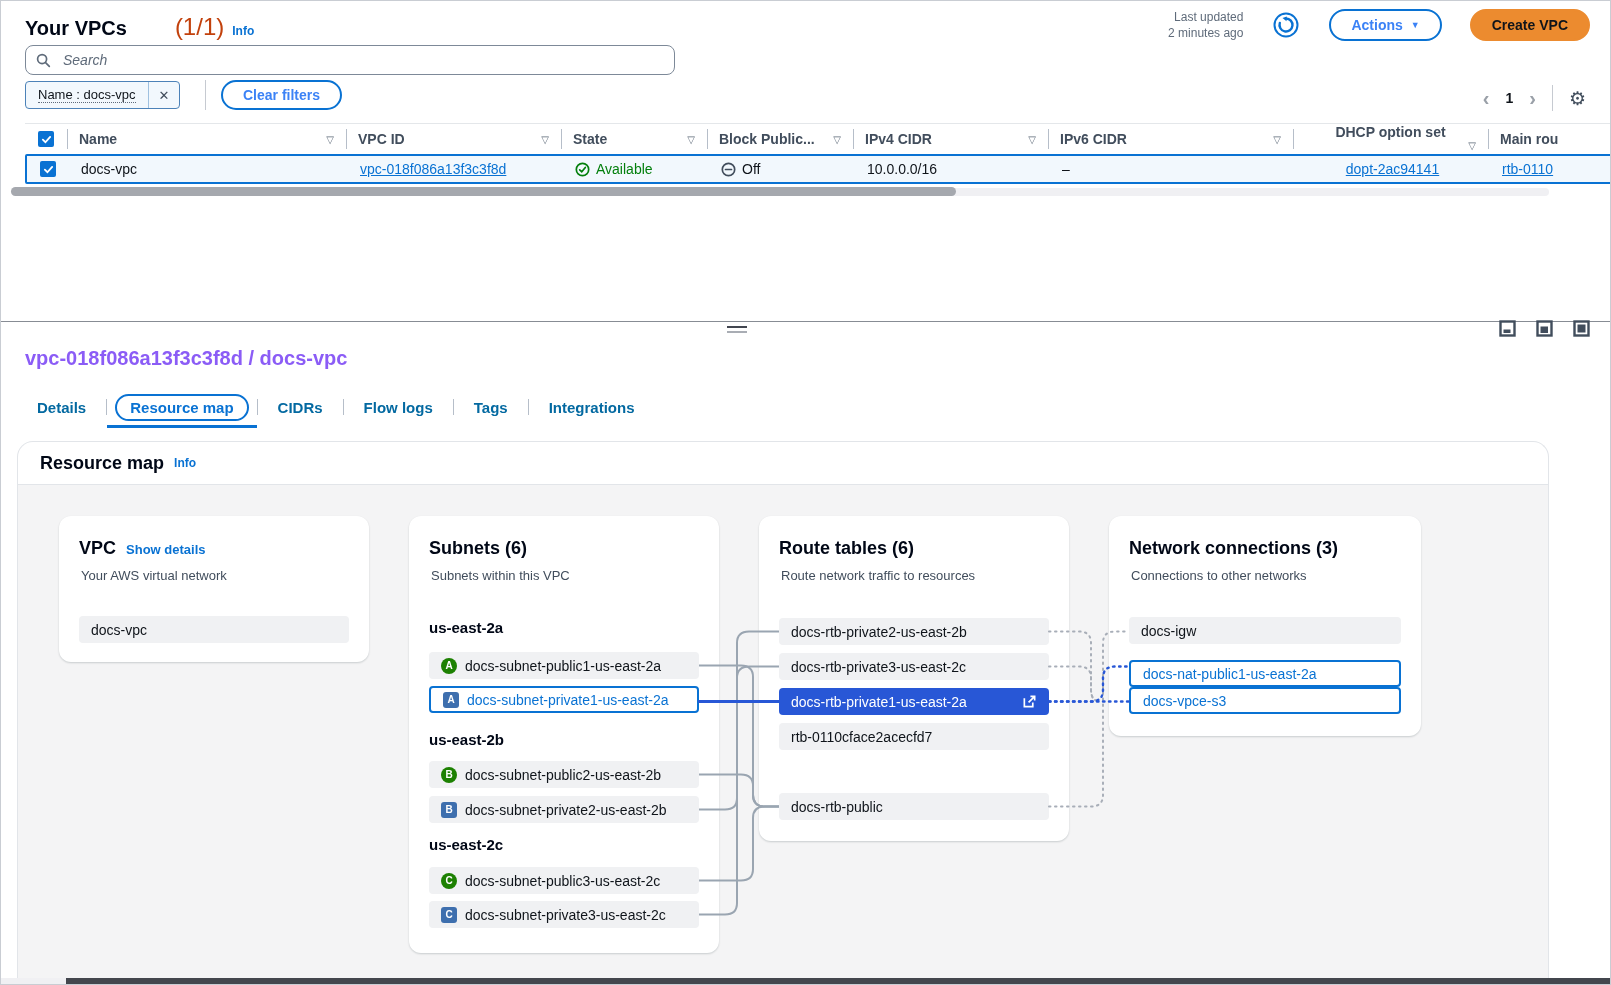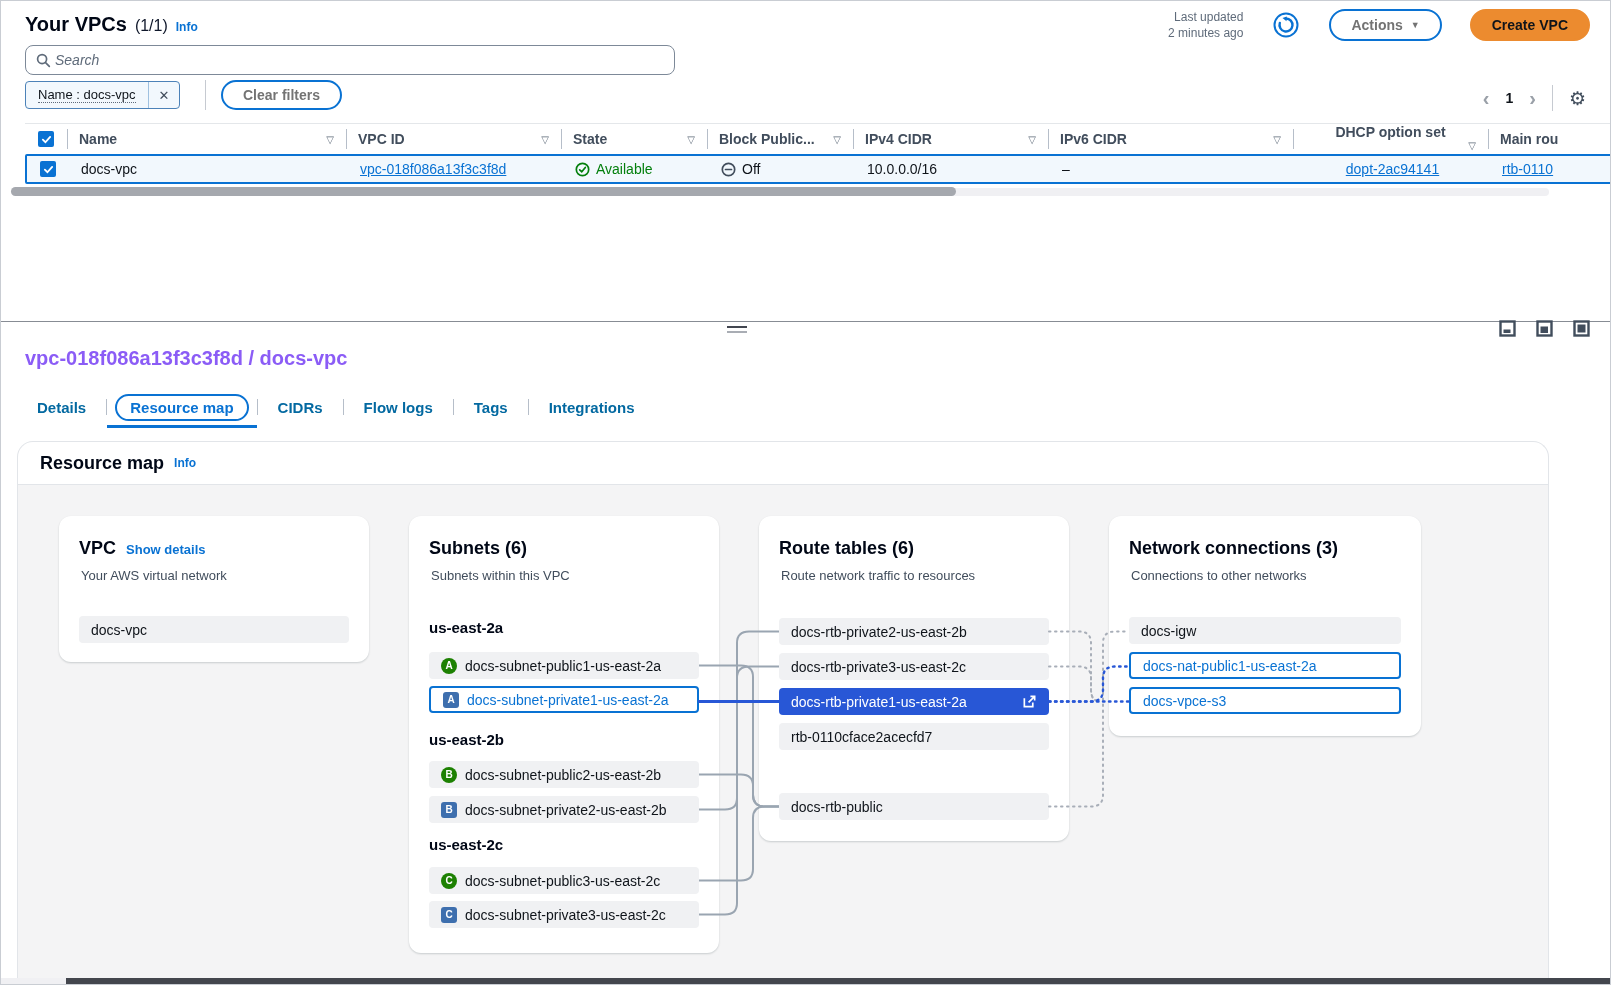--- a/index.html
+++ b/index.html
@@ -2,32 +2,32 @@
 <html><head>
 <meta charset="utf-8">
 <style>
   html,body{margin:0;padding:0;background:#fff;}
   .screen{position:relative;width:1609px;height:983px;border:1px solid #c9cdd3;overflow:hidden;
           font-family:"Liberation Sans",sans-serif;background:#fff;color:#0f141a;}
   .abs{position:absolute;}
   
   .title-row{left:24px;top:12px;display:flex;align-items:baseline;gap:8px;}
   .h1{font-size:20px;font-weight:bold;color:#000716;}
-  .h1-count{font-size:16px;font-weight:400;color:#0f172a;}
+  .h1-count{font-size:24px;font-weight:400;color:#c2410c;margin-left:40px;}
   .info-link{font-size:12px;font-weight:bold;color:#0972d3;cursor:pointer;}
   .top-right{right:20px;top:8px;display:flex;align-items:center;gap:28px;}
   .updated{font-size:12px;color:#5f6b7a;text-align:right;line-height:1.35;}
   .icon-btn{width:30px;height:30px;display:flex;align-items:center;justify-content:center;cursor:pointer;background:none;border:none;padding:0;}
   .btn{height:32px;border-radius:16px;display:inline-flex;align-items:center;gap:8px;
-       font-size:14px;font-weight:bold;padding:0 20px;cursor:pointer;background:#fff;border:2px solid #0972d3;color:#737373;font-family:inherit;}
+       font-size:14px;font-weight:bold;padding:0 20px;cursor:pointer;background:#fff;border:2px solid #0972d3;color:#3b82f6;font-family:inherit;}
   .btn.primary{background:#ec8b2f;border:2px solid #ec8b2f;color:#0f141a;}
   .caret{font-size:9px;line-height:1;}
   
   .search{left:24px;top:44px;width:628px;height:28px;border:1px solid #7d8998;border-radius:8px;
-          display:flex;align-items:center;padding:0 10px;gap:4px;background:#fff;cursor:text;}
+          display:flex;align-items:center;padding:0 10px;gap:12px;background:#fff;cursor:text;}
   .search-ph{font-size:14px;font-style:italic;color:#5f6b7a;}
   .token{left:24px;top:80px;height:26px;display:inline-flex;align-items:stretch;border:1px solid #4c82b8;
          border-radius:4px;background:#f2f8fd;overflow:hidden;}
   .token-label{display:flex;align-items:center;padding:0 12px;font-size:13px;color:#0f141a;}
   .token-label span{border-bottom:1px dotted #5f6b7a;}
   .token-x{display:flex;align-items:center;padding:0 10px;border-left:1px solid #9fc1e0;font-size:13px;color:#414d5c;cursor:pointer;}
   .vdiv{width:1px;background:#c6cad1;}
   .clear-btn{left:220px;top:79px;height:30px;}
   .pager{right:24px;top:84px;display:flex;align-items:center;gap:16px;}
   .pg-arrow{font-size:20px;color:#9aa0a8;line-height:1;cursor:pointer;font-weight:bold;}
@@ -352,21 +352,21 @@
   </div>
 
   <div class="abs col-card" style="left:1108px;top:515px;width:312px;height:220px;">
     <div class="cc-title">
         <span>Network connections (3)</span>
       </div>
     <div class="cc-sub">Connections to other networks</div>
     <div class="rm-item" style="top:101px;">
       <span>docs-igw</span>
     </div>
-    <div class="rm-item outlined" style="top:136px;">
+    <div class="rm-item outlined" style="top:144px;">
       <span>docs-nat-public1-us-east-2a</span>
     </div>
     <div class="rm-item outlined" style="top:171px;">
       <span>docs-vpce-s3</span>
     </div>
   </div>
 
   <svg class="abs connectors" width="1609" height="983" viewBox="0 0 1609 983">
 
     <g fill="none" stroke="#9aa5b1" stroke-width="2">

